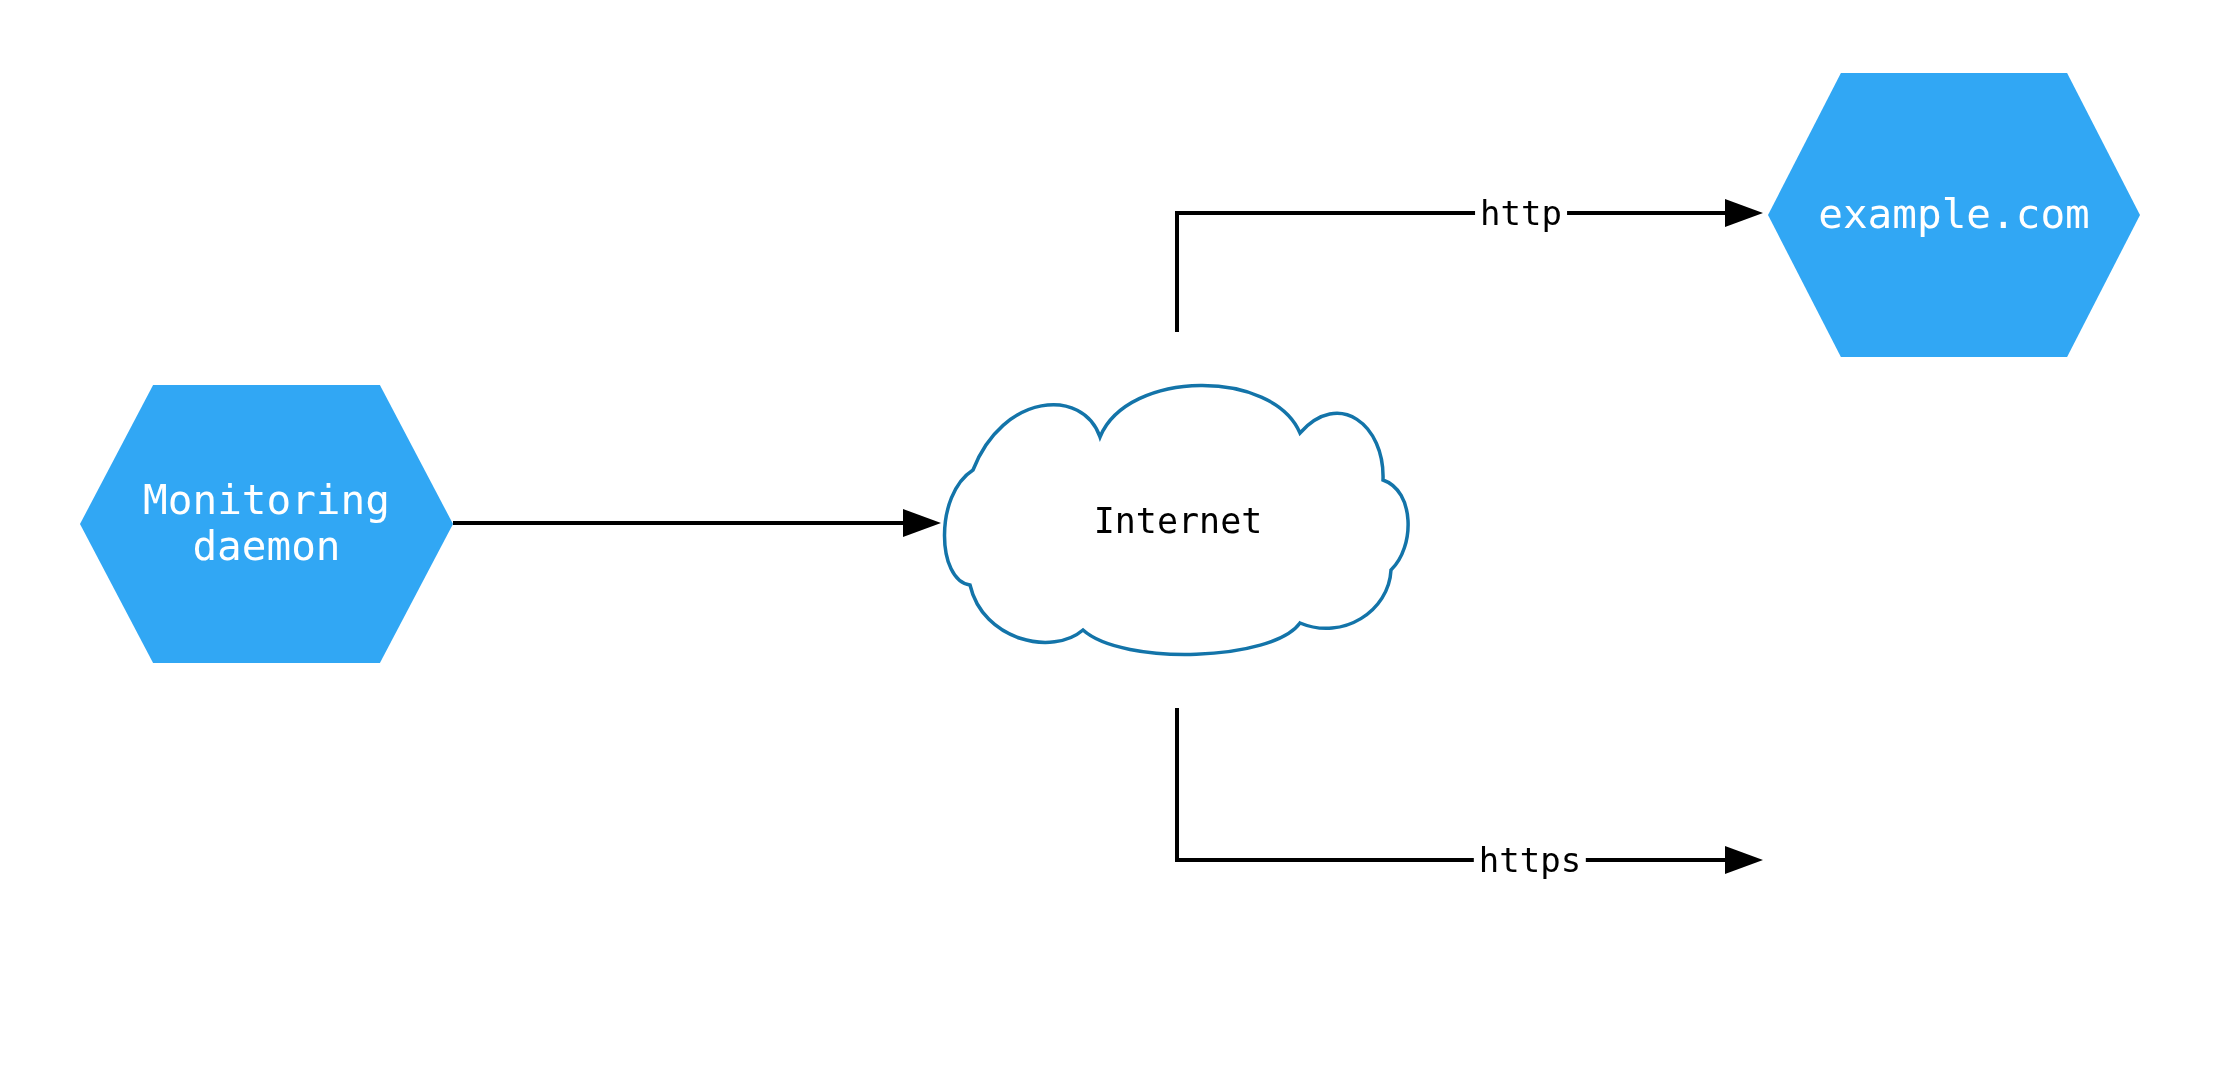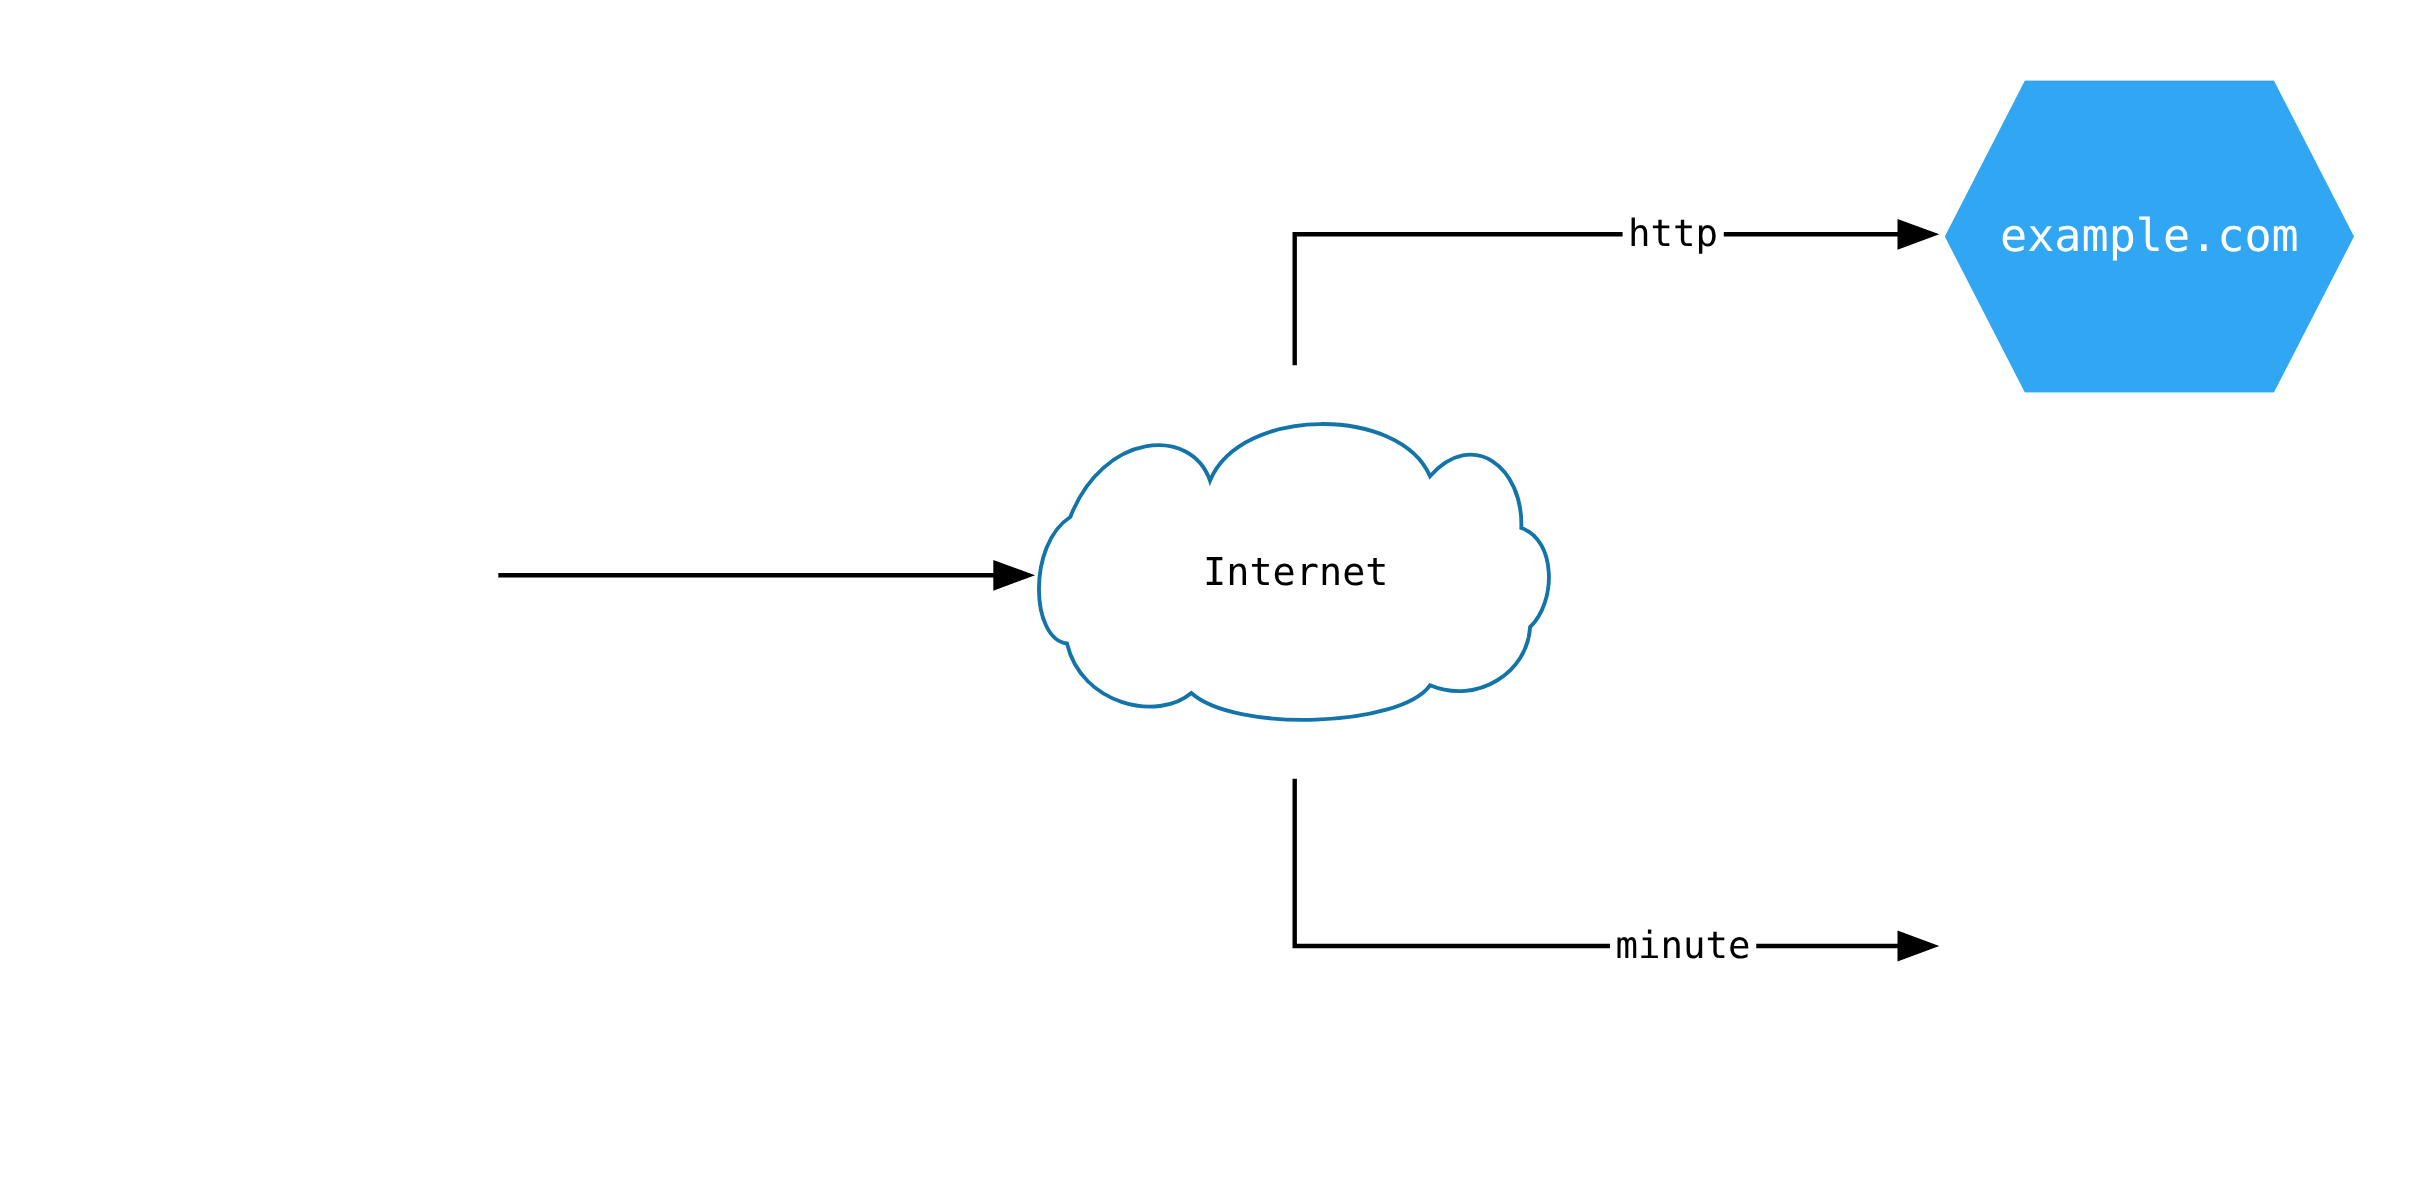--- a/index.html
+++ b/index.html
@@ -71,26 +71,30 @@
            C 396,4 442,40 440,95
            C 472,106 472,162 448,185
            C 446,226 400,256 357,238
            C 330,276 180,281 140,245
            C 110,271 40,256 27,200
            C -6,196 -9,110 30,85
            Z"></path>
     </g>
   </svg>
 
+  <div class="hex" style="left:80px;top:385px;width:373px;height:278px;">
+    <div>Monitoring</div>
+    <div>daemon</div>
+  </div>
 
   <div class="hex" style="left:1768px;top:73px;width:372px;height:284px;">
     <div>example.com</div>
   </div>
 
 
   <div class="cloud-label" style="left:1178px;top:521px;">Internet</div>
 
 
   <div class="edge-label" style="left:1521px;top:213px;">http</div>
 
-  <div class="edge-label" style="left:1530px;top:860px;">minute</div>
+  <div class="edge-label" style="left:1530px;top:860px;">https</div>
 
 </div>
 
 </body></html>

